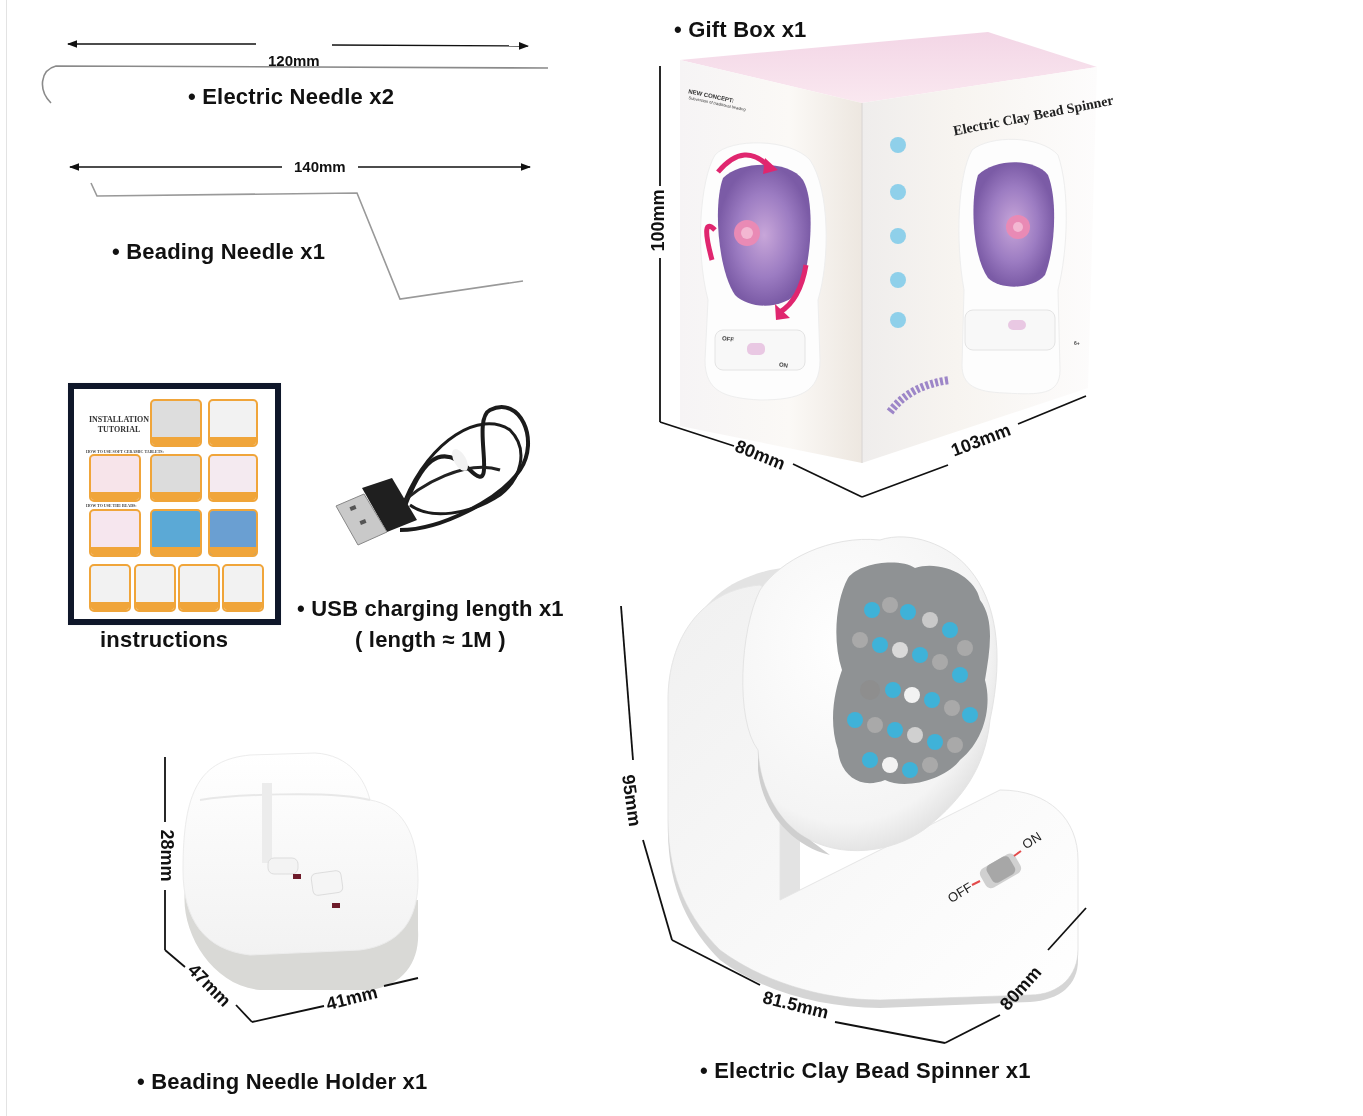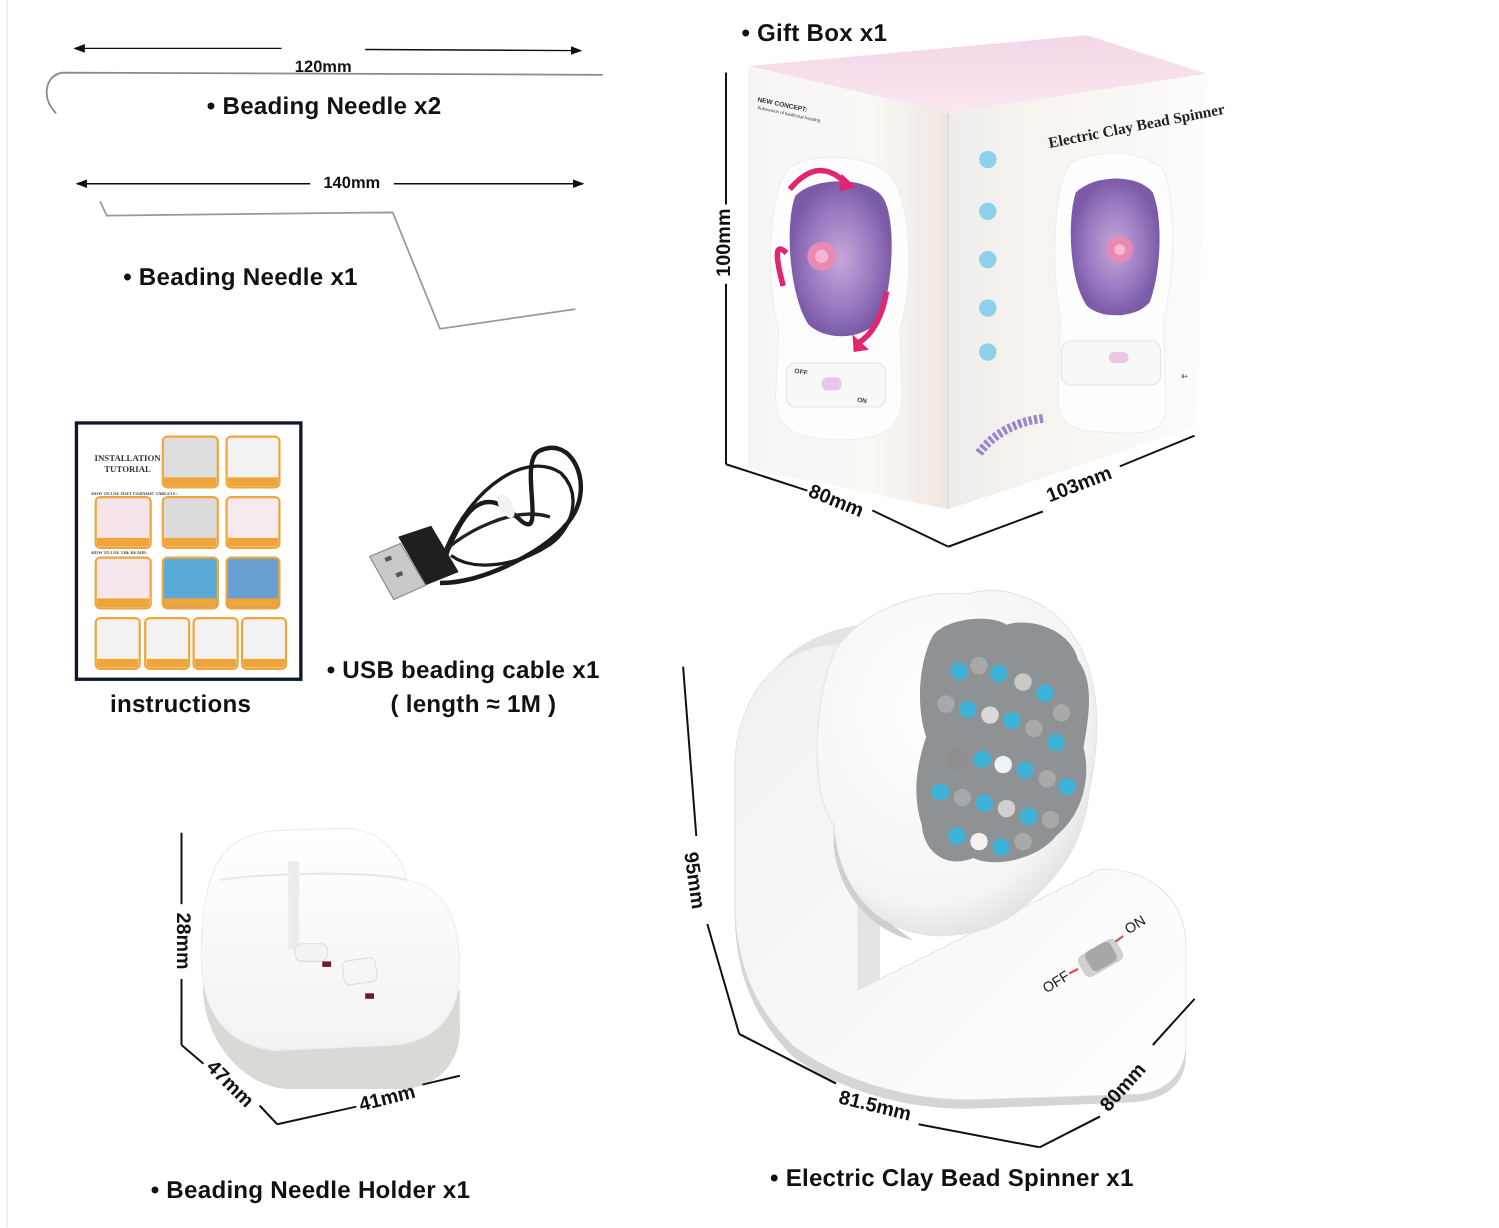--- a/index.html
+++ b/index.html
@@ -4,21 +4,21 @@
 <style>
   html,body{margin:0;padding:0;background:#fff;}
   body{width:1363px;height:1116px;position:relative;overflow:hidden;font-family:"Liberation Sans",sans-serif;color:#111;}
   .abs{position:absolute;}
   .label{position:absolute;font-family:"Liberation Sans",sans-serif;font-weight:bold;font-size:22px;color:#111;white-space:nowrap;letter-spacing:0.2px;}
   .dim{position:absolute;font-family:"Liberation Sans",sans-serif;font-weight:bold;font-size:15px;color:#111;white-space:nowrap;}
   .dimlg{position:absolute;font-family:"Liberation Sans",sans-serif;font-weight:bold;font-size:18px;color:#111;white-space:nowrap;}
   .edge{position:absolute;left:6px;top:0;width:1px;height:1116px;background:#e3e3e3;}
   svg{position:absolute;overflow:visible;}
   
-  .card{position:absolute;left:68px;top:383px;width:201px;height:230px;background:#fff;border:3px solid #0f172a;box-shadow:0 0 2px rgba(0,0,0,0.08);}
+  .card{position:absolute;left:68px;top:383px;width:201px;height:230px;background:#fff;border:6px solid #0f172a;box-shadow:0 0 2px rgba(0,0,0,0.08);}
   .card .ttl{position:absolute;left:10px;top:26px;width:70px;font-family:"Liberation Serif",serif;font-weight:bold;font-size:8px;line-height:10px;text-align:center;color:#333;}
   .tile{position:absolute;border:2px solid #f0a53a;border-radius:5px;background:#eee;overflow:hidden;}
   .tile .cap{position:absolute;left:0;right:0;bottom:0;height:8px;background:#f0a53a;}
   .sub{position:absolute;font-family:"Liberation Serif",serif;font-size:4px;font-weight:bold;color:#444;}
 </style>
 </head>
 <body>
 
 <div class="edge"></div>
 
@@ -34,21 +34,21 @@
     </defs>
     <line x1="68" y1="44" x2="256" y2="44" stroke="#111" stroke-width="1.3" marker-start="url(#ahs)"></line>
     <line x1="332" y1="45" x2="528" y2="46" stroke="#111" stroke-width="1.3" marker-end="url(#ah)"></line>
     <line x1="70" y1="167" x2="282" y2="167" stroke="#111" stroke-width="1.3" marker-start="url(#ahs)"></line>
     <line x1="358" y1="167" x2="530" y2="167" stroke="#111" stroke-width="1.3" marker-end="url(#ah)"></line>
   </svg>
   <div class="dim" style="left:268px;top:52px;">120mm</div>
   <svg width="1363" height="1116" style="left:0;top:0;">
     <path d="M51,103 C38,90 40,70 56,66 L548,68" stroke="#8a8a8a" stroke-width="1.6" fill="none"></path>
   </svg>
-  <div class="label" style="left:188px;top:84px;">• Beading Needle x2</div>
+  <div class="label" style="left:188px;top:84px;">• Electric Needle x2</div>
 </div>
 
 <div>
   <div class="dim" style="left:294px;top:158px;">140mm</div>
   <svg width="1363" height="1116" style="left:0;top:0;">
     <path d="M91,183 L97,196 L357,193 L400,299 L523,281" stroke="#999" stroke-width="1.6" fill="none"></path>
   </svg>
   <div class="label" style="left:112px;top:239px;">• Beading Needle x1</div>
 </div>
 
@@ -178,21 +178,21 @@
   <svg width="1363" height="1116" style="left:0;top:0;">
     <path d="M400,520 C420,460 440,440 470,470 C500,500 470,420 490,410 C520,395 540,440 520,470 C500,500 440,530 400,530" stroke="#1b1b1b" stroke-width="4" fill="none"></path>
     <path d="M405,500 C430,440 480,410 510,430 C530,450 520,480 500,495 C470,515 430,520 410,505" stroke="#1b1b1b" stroke-width="3" fill="none"></path>
     <path d="M390,515 C420,480 470,460 500,470" stroke="#222" stroke-width="3" fill="none"></path>
     <ellipse cx="460" cy="460" rx="6" ry="12" fill="#f2f2f2" transform="rotate(-30 460 460)"></ellipse>
     <polygon points="362,488 392,478 417,520 387,532" fill="#1f1f1f"></polygon>
     <polygon points="336,506 364,494 387,532 358,545" fill="#c9c9c9" stroke="#888"></polygon>
     <rect x="350" y="506" width="6" height="4" fill="#555" transform="rotate(-22 353 508)"></rect>
     <rect x="360" y="520" width="6" height="4" fill="#555" transform="rotate(-22 363 522)"></rect>
   </svg>
-  <div class="label" style="left:297px;top:596px;">• USB beading cable x1</div>
+  <div class="label" style="left:297px;top:596px;">• USB charging length x1</div>
   <div class="label" style="left:355px;top:627px;">( length ≈ 1M )</div>
 </div>
 
 <div>
   <svg width="1363" height="1116" style="left:0;top:0;">
     <defs>
       <linearGradient id="holderBody" x1="0" y1="0" x2="0" y2="1">
         <stop offset="0" stop-color="#ffffff"></stop>
         <stop offset="1" stop-color="#f2f2f2"></stop>
       </linearGradient>

